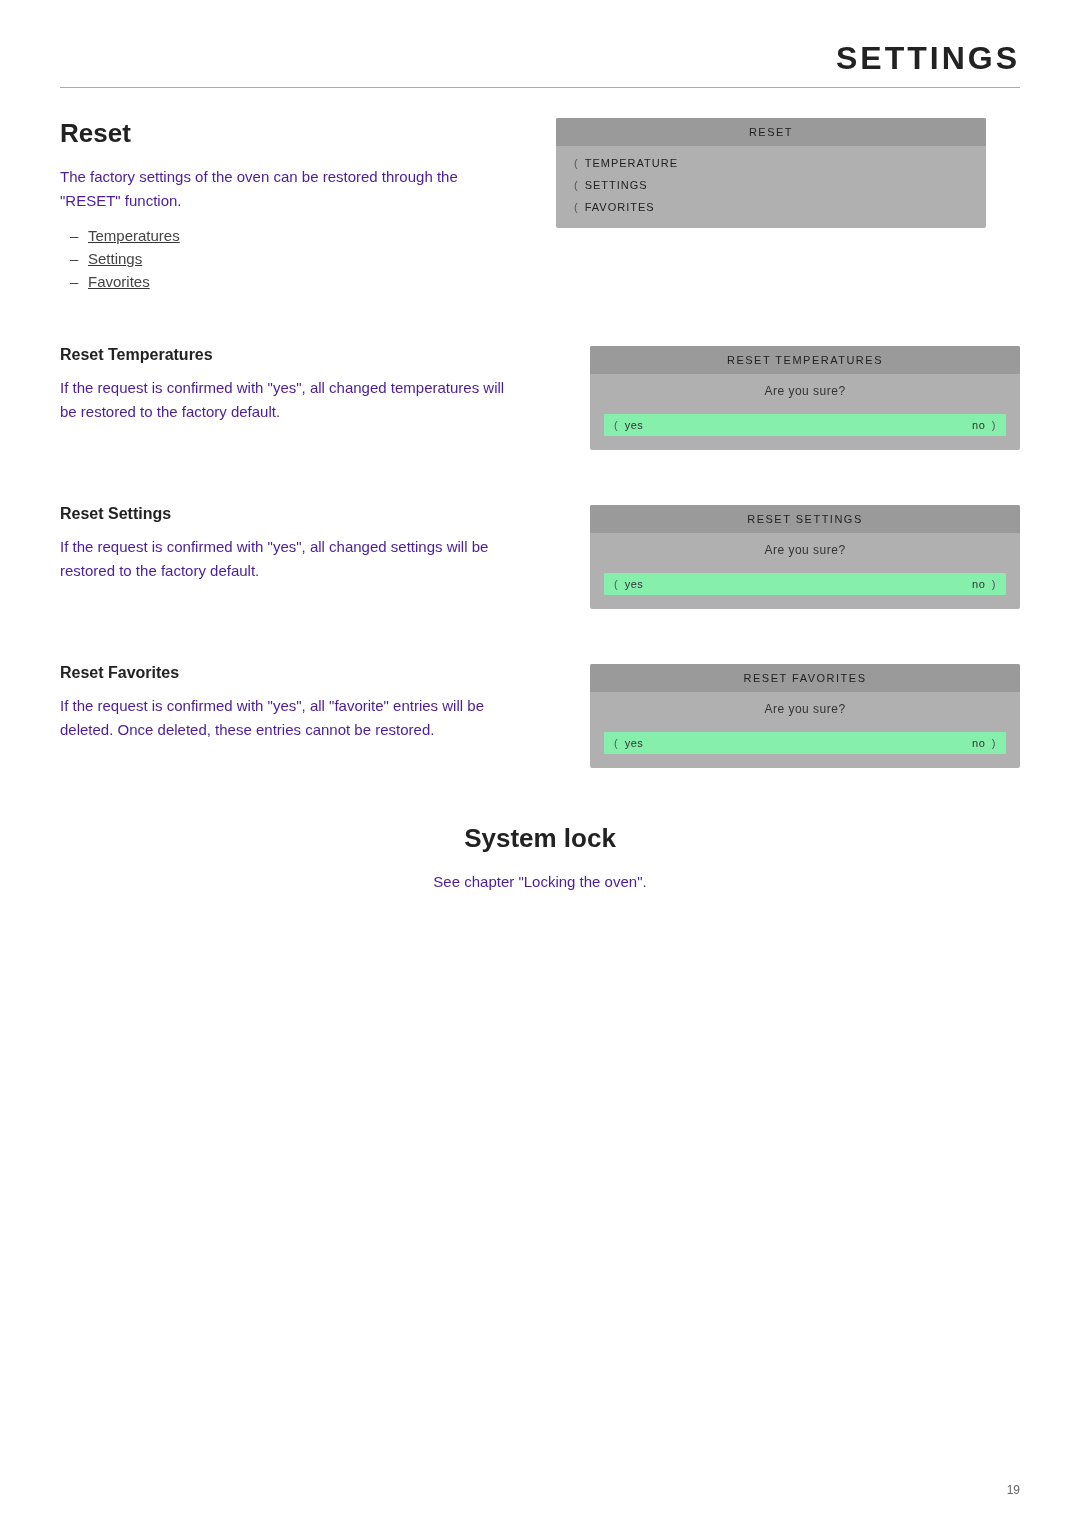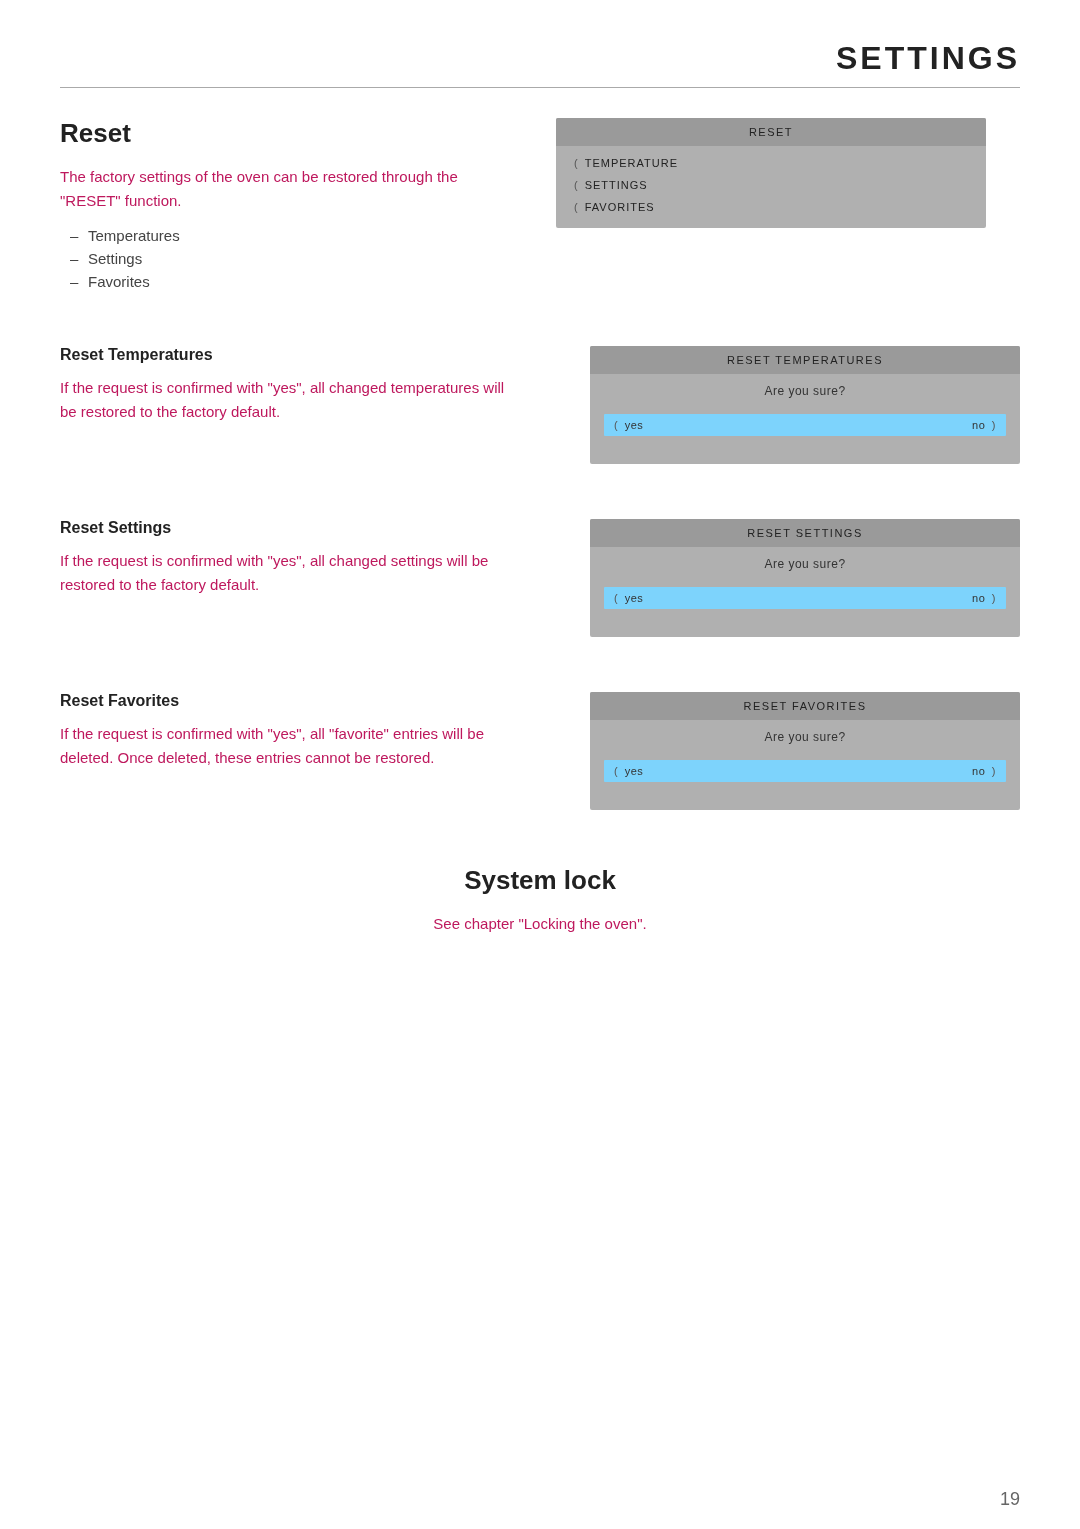--- a/index.html
+++ b/index.html
@@ -55,28 +55,29 @@
     }
 
     .right-col {
       flex: 1;
       max-width: 430px;
     }
 
     .body-text {
       font-size: 15px;
       line-height: 1.6;
-      color: #be185d;
+      color: #4c1d95;
       margin-bottom: 14px;
     }
 
     .list-items {
       list-style: none;
       padding-left: 10px;
       margin-bottom: 26px;
+      text-decoration: underline;
     }
 
     .list-items li {
       font-size: 15px;
       color: #444;
       margin-bottom: 6px;
       padding-left: 18px;
       position: relative;
     }
 
@@ -137,36 +138,36 @@
       background: #9a9a9a;
       text-align: center;
       padding: 8px 14px;
       font-size: 11px;
       letter-spacing: 1.5px;
       color: #222;
       text-transform: uppercase;
     }
 
     .confirm-box-body {
-      padding: 10px 14px 28px 14px;
+      padding: 10px 14px 14px 14px;
     }
 
     .confirm-question {
       text-align: center;
       font-size: 12px;
       color: #333;
       margin-bottom: 16px;
       letter-spacing: 0.5px;
     }
 
     .confirm-options {
       display: flex;
       justify-content: space-between;
       align-items: center;
-      background: #7dd3fc;
+      background: #86efac;
       padding: 5px 10px;
       border-radius: 1px;
     }
 
     .confirm-option {
       font-size: 11px;
       color: #333;
       letter-spacing: 0.5px;
     }
 
@@ -203,23 +204,23 @@
       max-width: 460px;
     }
 
     .subsection-right {
       flex: 1;
       max-width: 430px;
     }
 
     .page-number {
       position: absolute;
-      bottom: 19px;
+      bottom: 32px;
       right: 60px;
-      font-size: 18px;
+      font-size: 12px;
       color: #666;
     }
 
     .section-gap {
       margin-bottom: 20px;
       text-align: center;
     }
   </style>
 </head>
 <body>

